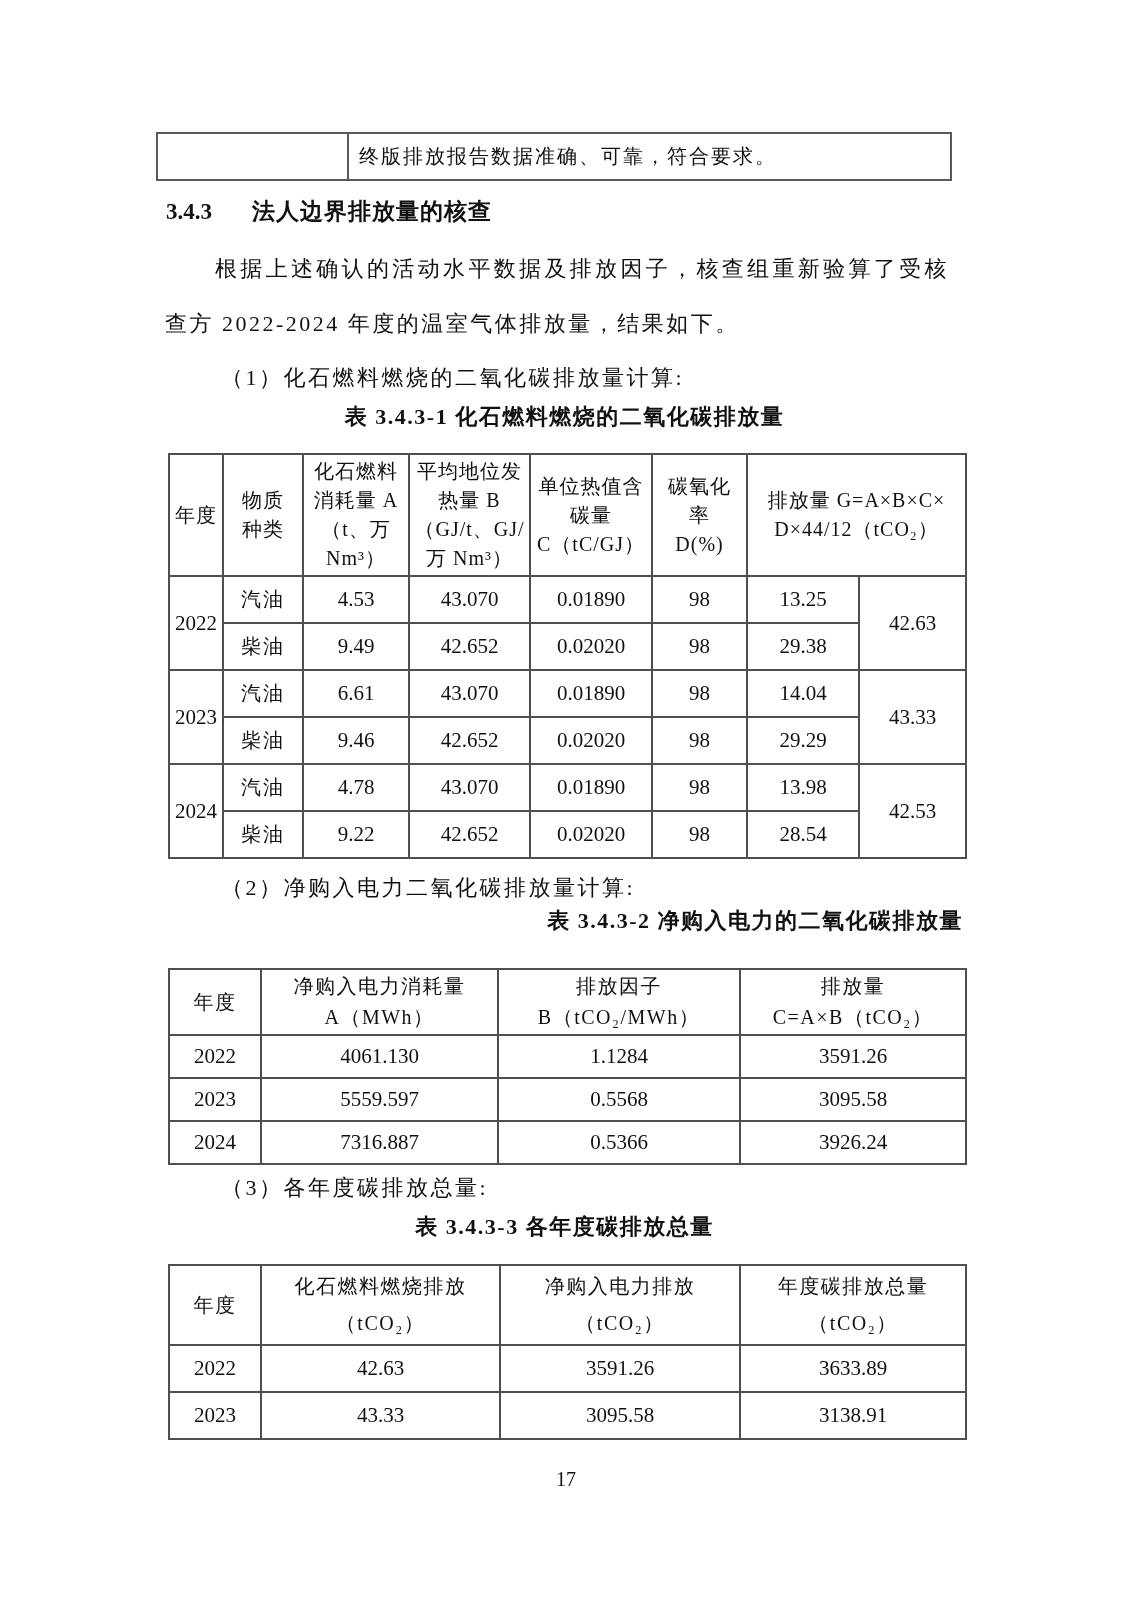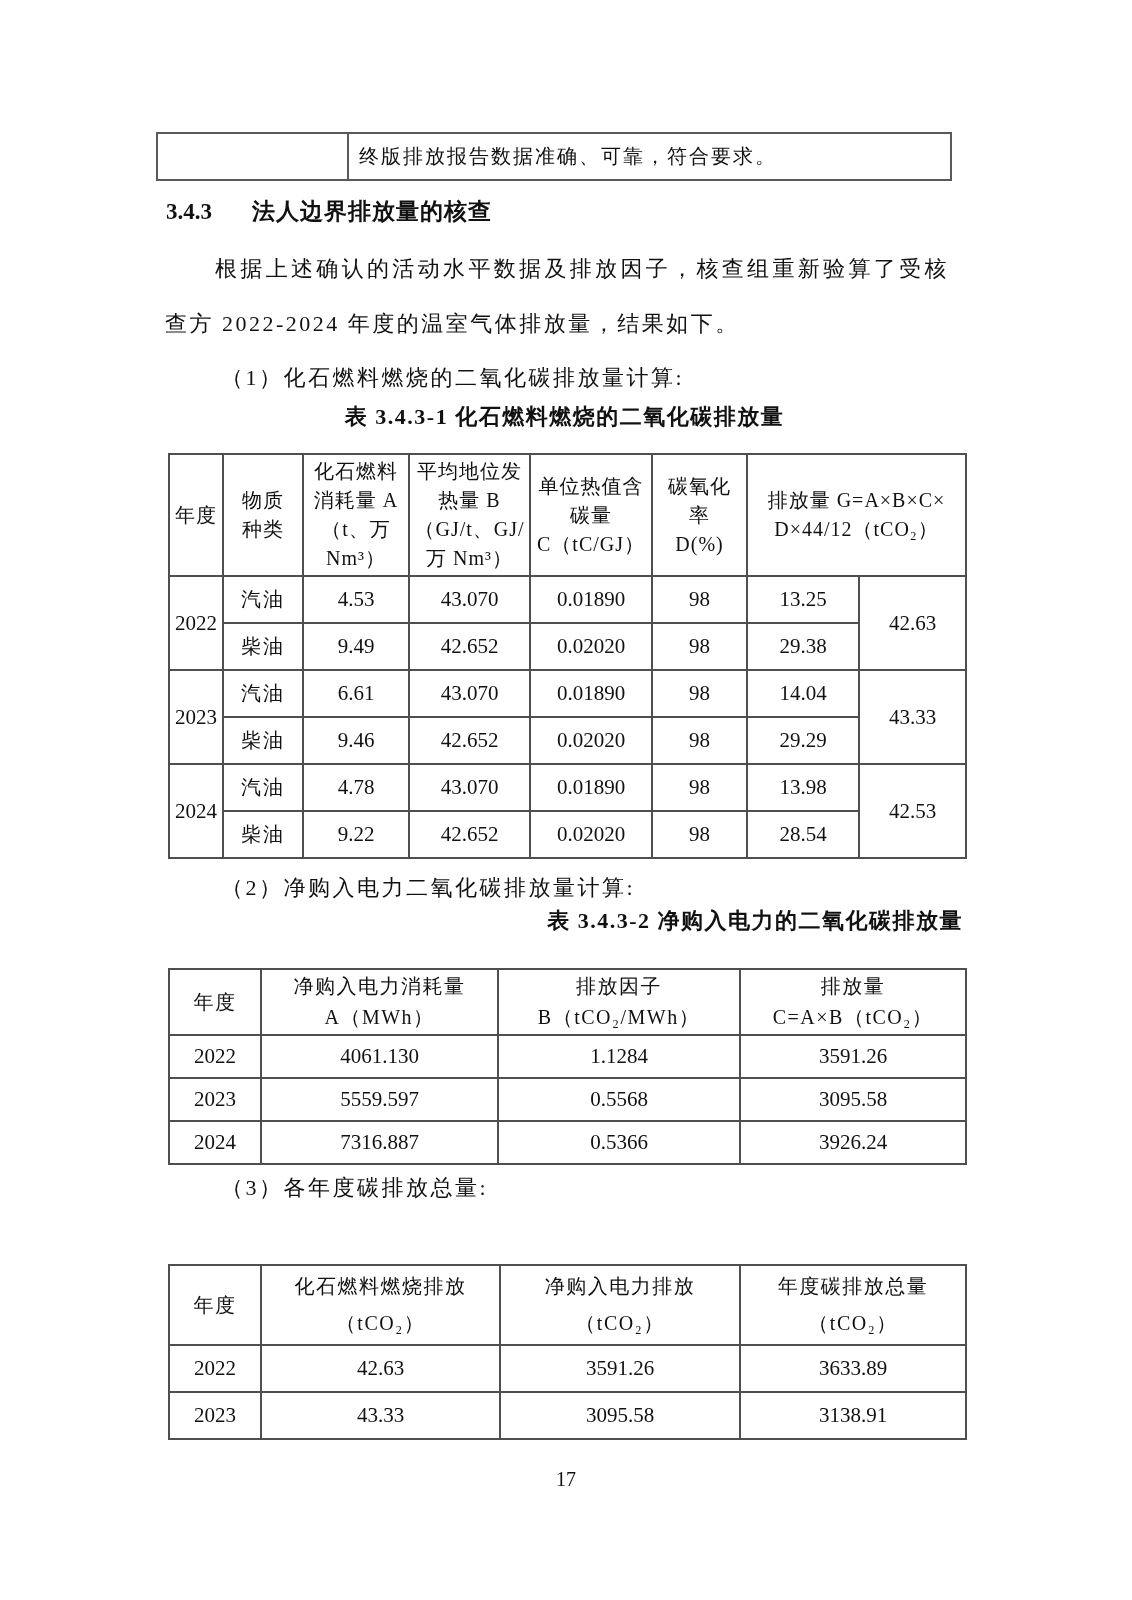--- a/index.html
+++ b/index.html
@@ -261,20 +261,21 @@
       <td>2024</td>
       <td>7316.887</td>
       <td>0.5366</td>
       <td>3926.24</td>
     </tr>
   </tbody>
     </table>
 
   <div class="item-label item-3">（3）各年度碳排放总量:</div>
 
+  <div class="table-title title-3">表 3.4.3-3 各年度碳排放总量</div>
 
   <table class="data-table t3">
     <colgroup>
       <col style="width:92px">
         <col style="width:239px">
         <col style="width:240px">
         <col style="width:226px">
     </colgroup>
     <tbody>
         <tr class="hdr">

